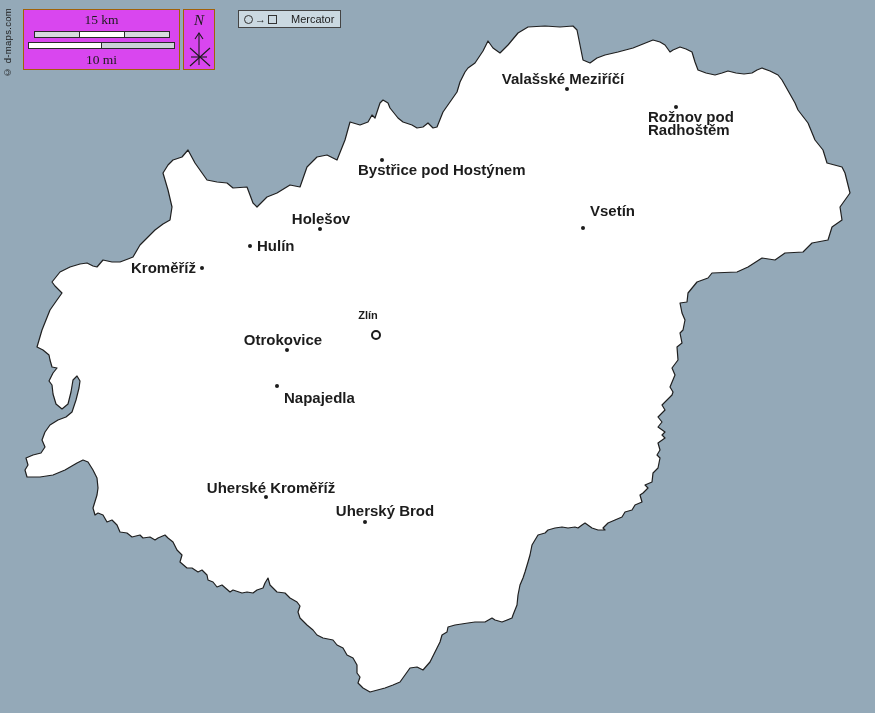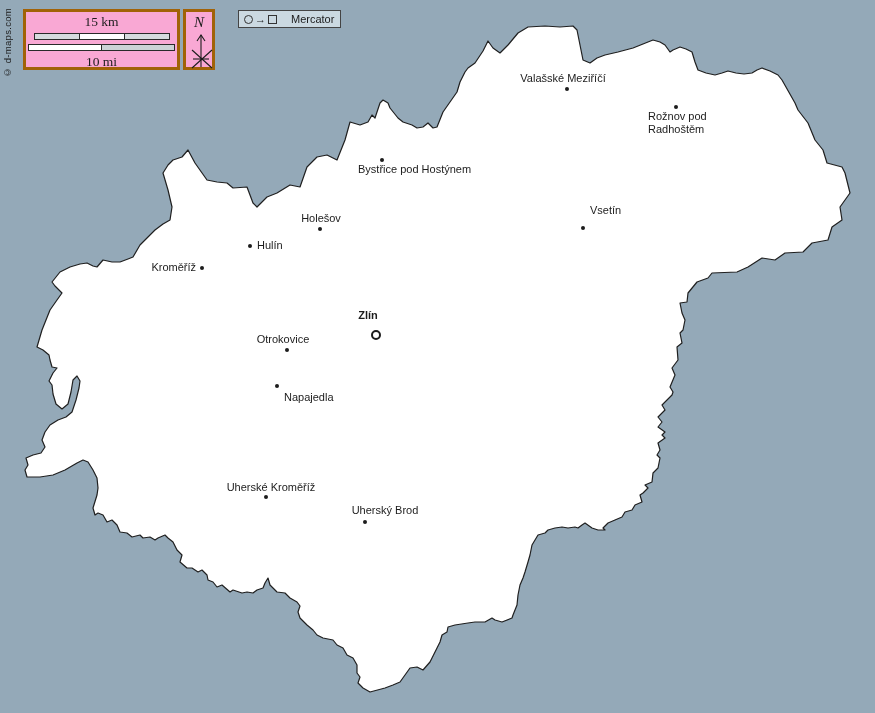--- a/index.html
+++ b/index.html
@@ -19,22 +19,22 @@
     writing-mode:vertical-rl;
     transform:rotate(180deg);
     font-size:9.5px;
     letter-spacing:.3px;
     color:#1c1c1c;
   }
 
   
   .panel{
     position:absolute;
-    background:#f9a8d4;
-    border:3px solid #a16207;
+    background:#d946ef;
+    border:1px solid #a16207;
     box-sizing:border-box;
   }
   .scale-panel{left:23px;top:9px;width:157px;height:61px;}
   .scale-km-label,.scale-mi-label{
     font-family:"Liberation Serif", serif;
     font-size:13.5px;text-align:center;
   }
   .scale-km-label{margin-top:2px;}
   .scale-mi-label{margin-top:3px;}
   .bar{position:relative;height:5px;border:1px solid #2a2a2a;display:flex;box-sizing:content-box;}
@@ -79,22 +79,22 @@
   .dot{
     position:absolute;width:4px;height:4px;background:#1c1c1c;
     border-radius:50%;transform:translate(-50%,-50%);
   }
   .ring{
     position:absolute;width:10px;height:10px;background:#fff;
     border:2.6px solid #1c1c1c;border-radius:50%;
     transform:translate(-50%,-50%);box-sizing:border-box;
   }
   .city-label{
-    position:absolute;font-size:11px;line-height:13px;
-    white-space:nowrap;color:#1c1c1c;
+    position:absolute;font-size:15px;line-height:13px;
+    white-space:nowrap;color:#1c1c1c;font-weight:bold;
   }
   .city-label.center{text-align:center;}
   .city-label.right div{text-align:center;}
   .city-label.bold{font-weight:bold;font-size:11px;line-height:15px;}
 </style>
 </head>
 <body>
 
 <div class="stage">
 

